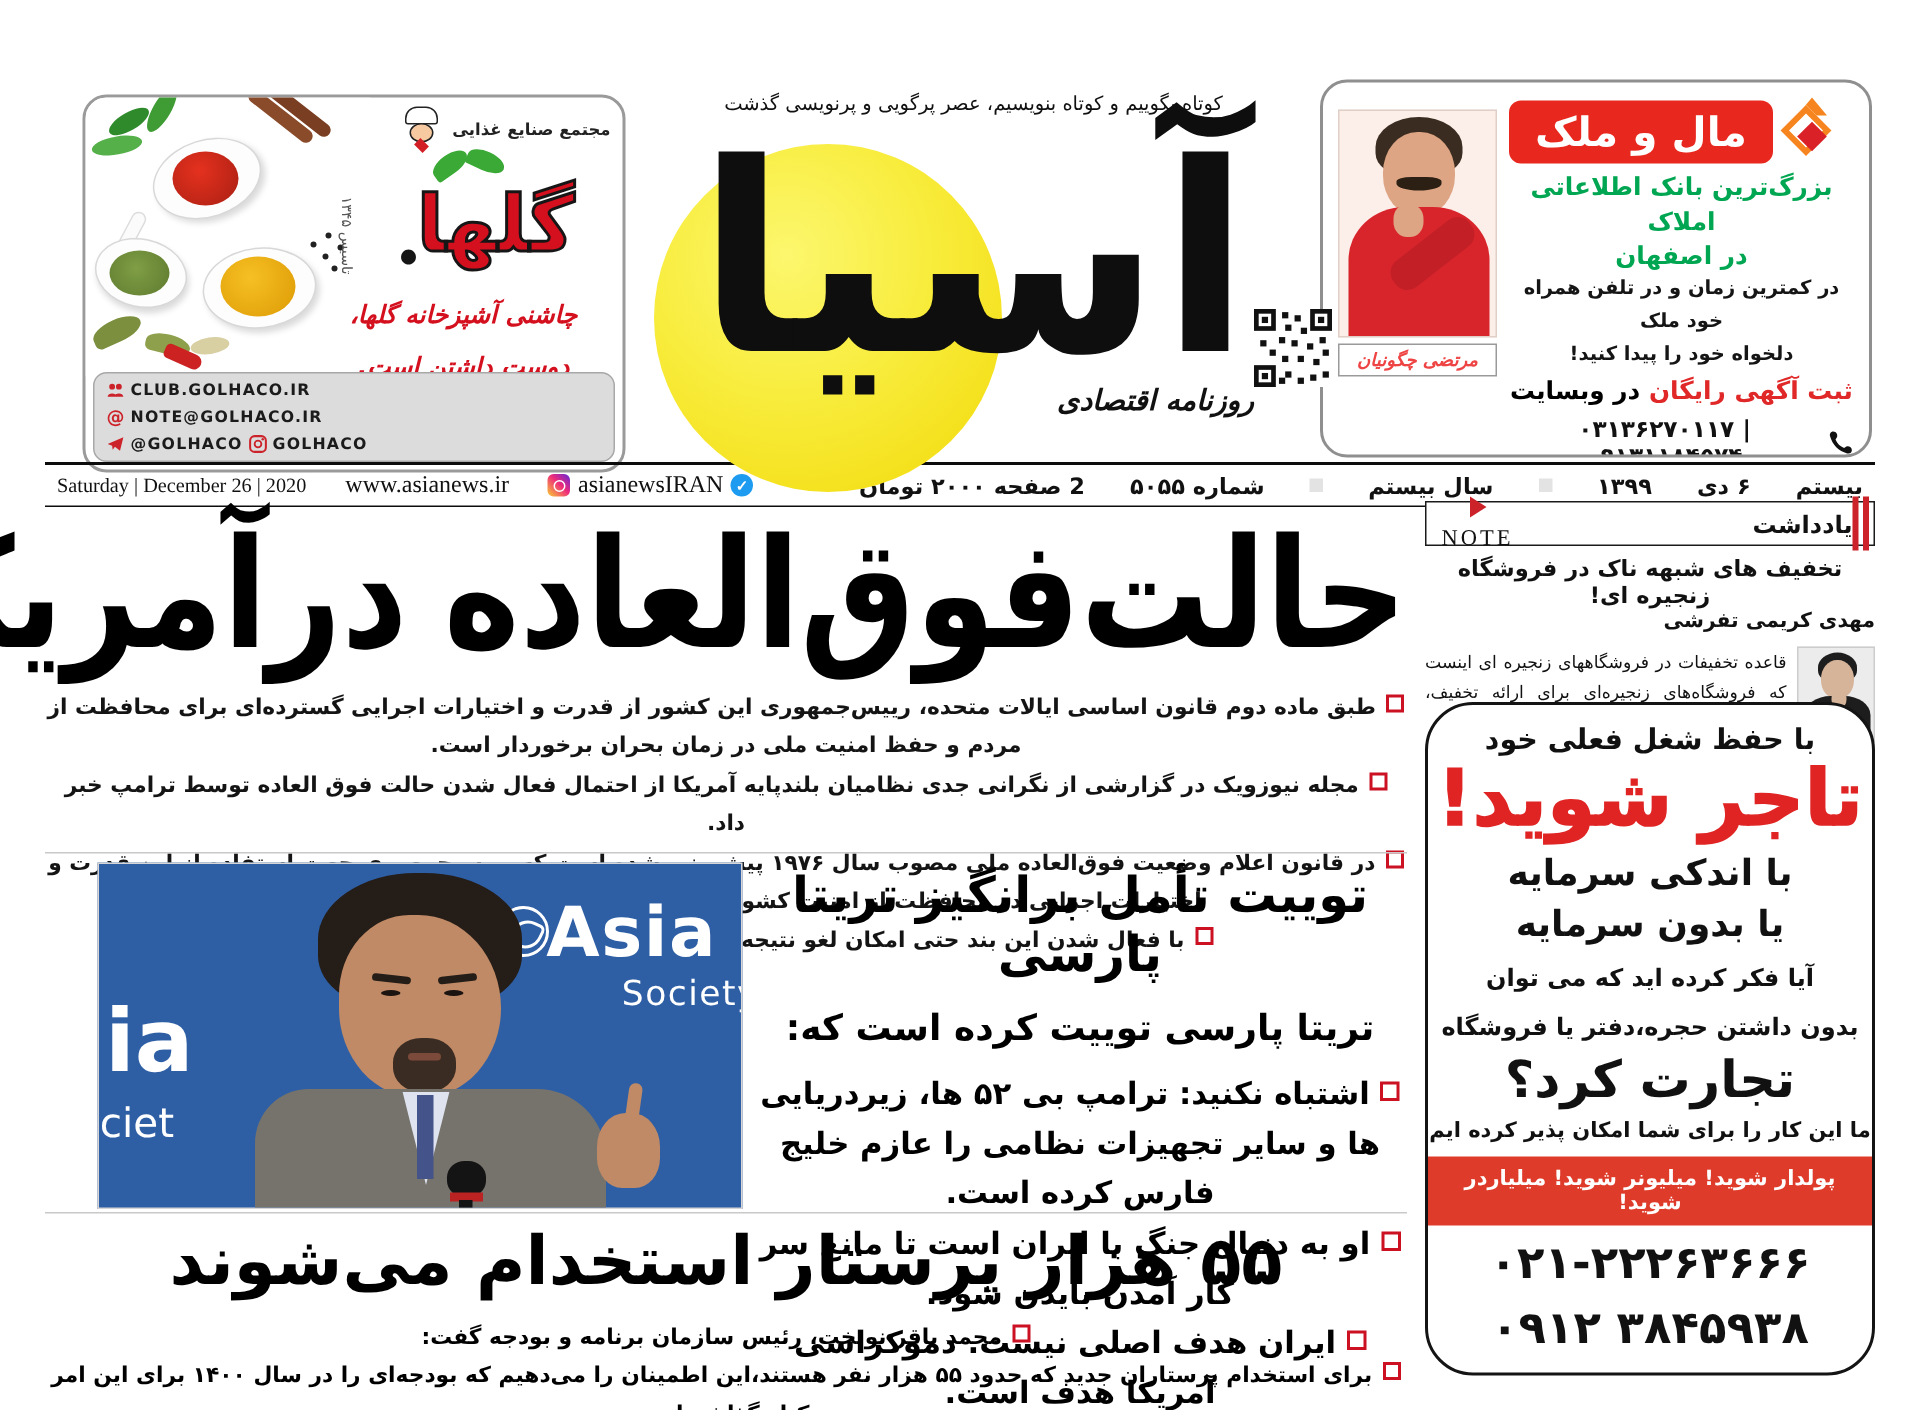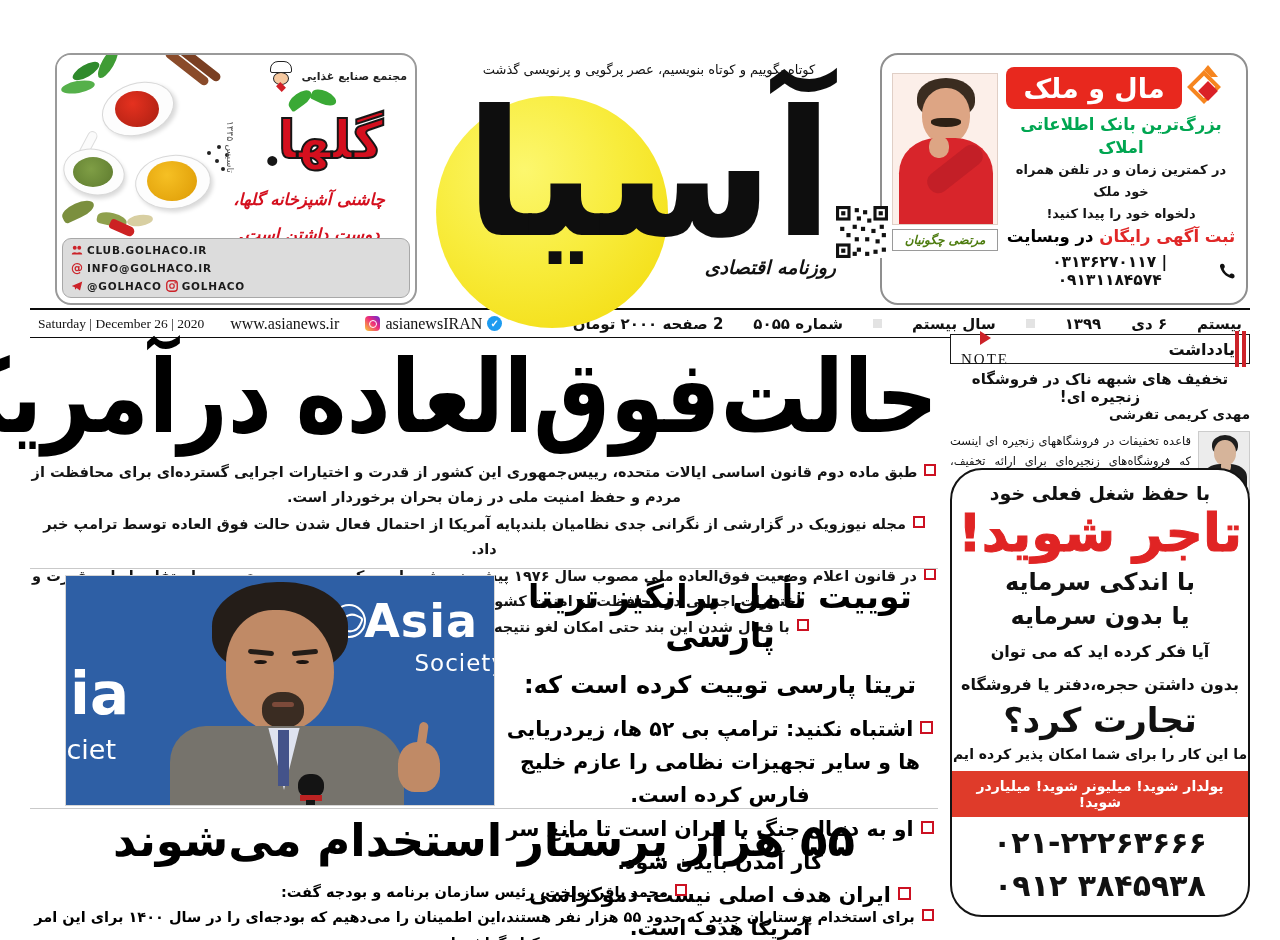--- a/index.html
+++ b/index.html
@@ -4,21 +4,21 @@
 <style>
   * { margin:0; padding:0; box-sizing:border-box; }
   html,body { background:#e9e9e9; }
   .page {
     position:relative; width:1280px; height:940px; background:#fff;
     font-family:"DejaVu Sans", sans-serif; overflow:hidden; margin:0 auto;
   }
   .abs { position:absolute; }
 
   
-  .golha { left:55px; top:53px; width:362px; height:252px; border:2px solid #9a9a9a; border-radius:16px; background:#fff; overflow:hidden; }
+  .golha { left:55px; top:63px; width:362px; height:252px; border:2px solid #9a9a9a; border-radius:16px; background:#fff; overflow:hidden; }
   .g-img { position:absolute; left:0; top:0; width:190px; height:186px; background:#fff; }
   .shape { position:absolute; }
   .herb { background:#3f9c35; border-radius:50%; }
   .spoon { background:#fdfdfd; border:1px solid #d8d8d8; border-radius:50%; box-shadow:2px 3px 4px rgba(0,0,0,.15); }
   .g-top { position:absolute; right:8px; top:6px; display:flex; align-items:center; gap:5px; direction:rtl; }
   .g-top-label { font-size:11px; font-weight:bold; color:#222; }
   .chef { position:relative; width:30px; height:30px; }
   .chef-hat { position:absolute; left:4px; top:0; width:22px; height:12px; background:#fff; border:1.5px solid #222; border-radius:8px 8px 2px 2px; }
   .chef-face { position:absolute; left:7px; top:11px; width:16px; height:13px; background:#f6c9a0; border:1px solid #222; border-radius:50%; }
   .chef-scarf { position:absolute; left:11px; top:23px; width:8px; height:6px; background:#d21f26; transform:rotate(45deg); }
@@ -47,21 +47,21 @@
 
   
   .melk { left:880px; top:53px; width:368px; height:252px; border:2px solid #8f8f8f; border-radius:18px; background:#fff; overflow:hidden; }
   .mk-photo { position:absolute; left:10px; top:18px; width:106px; height:152px; background:#fcefe9; border:1px solid #e0cfc6; overflow:hidden; }
   .mk-hair { position:absolute; left:24px; top:4px; width:58px; height:40px; background:#3a2c20; border-radius:50% 50% 40% 40%; }
   .mk-face { position:absolute; left:29px; top:14px; width:48px; height:56px; background:#dda584; border-radius:48%; }
   .mk-must { position:absolute; left:38px; top:44px; width:30px; height:9px; background:#2c2015; border-radius:40% 40% 60% 60%; }
   .mk-shirt { position:absolute; left:6px; top:64px; width:94px; height:88px; background:#d8252b; border-radius:40% 40% 0 0; }
   .mk-arm { position:absolute; left:30px; top:84px; width:64px; height:22px; background:#c31f27; transform:rotate(-38deg); border-radius:10px; }
   .mk-hand { position:absolute; left:36px; top:62px; width:20px; height:22px; background:#dda584; border-radius:45%; }
-  .mk-caption { position:absolute; left:10px; top:174px; width:106px; border:1px solid #9a9a9a; background:#fff; text-align:center; font-size:12px; font-weight:bold; font-style:italic; color:#4d7c0f; padding:3px 0; direction:rtl; }
+  .mk-caption { position:absolute; left:10px; top:174px; width:106px; border:1px solid #9a9a9a; background:#fff; text-align:center; font-size:12px; font-weight:bold; font-style:italic; color:#ef4444; padding:3px 0; direction:rtl; }
   .mk-banner { position:absolute; left:124px; right:12px; top:10px; height:46px; display:flex; align-items:center; direction:ltr; }
   .mk-banner-red { flex:1; height:42px; background:#e8281e; border-radius:8px; color:#fff; font-size:27px; font-weight:bold; display:flex; align-items:center; justify-content:center; direction:rtl; letter-spacing:-1px; }
   .mk-logo { position:relative; width:52px; height:46px; flex:0 0 52px; }
   .mk-roof { position:absolute; left:16px; top:0; width:0; height:0; border-left:10px solid transparent; border-right:10px solid transparent; border-bottom:12px solid #f6851f; }
   .mk-d1 { position:absolute; left:10px; top:10px; width:24px; height:24px; border:4px solid #f6851f; transform:rotate(45deg); background:#fff; }
   .mk-d2 { position:absolute; left:19px; top:19px; width:14px; height:14px; background:#da2127; transform:rotate(45deg); }
   .mk-lines { position:absolute; left:124px; right:10px; top:58px; text-align:center; direction:rtl; }
   .mk-green { color:#00a651; font-weight:bold; font-size:16.5px; line-height:1.4; }
   .mk-black { color:#151515; font-weight:bold; font-size:13px; line-height:1.7; }
   .mk-cta { font-size:16.5px; font-weight:bold; margin-top:2px; }
@@ -219,21 +219,21 @@
         <div class="g-row">
           <svg class="gi" viewBox="0 0 16 16">
               <circle cx="5" cy="5" r="2.6" fill="#cc2229"></circle>
               <circle cx="11" cy="5" r="2.6" fill="#cc2229"></circle>
               <path d="M1 14 C1 10 9 10 9 14 Z M7 14 C7 10 15 10 15 14 Z" fill="#cc2229"></path>
             </svg>
           <span class="ltr">CLUB.GOLHACO.IR</span>
         </div>
         <div class="g-row">
           <span style="color:#cc2229;font-size:12px;width:12px;">@</span>
-          <span class="ltr">INFO@GOLHACO.IR</span>
+          <span class="ltr">NOTE@GOLHACO.IR</span>
         </div>
         <div class="g-row">
           <svg class="gi" viewBox="0 0 16 16">
               <path d="M1 8 L15 2 L12 14 L7.5 10.5 L5.5 13 L5 9.5 Z" fill="#cc2229"></path>
             </svg>
           <span class="ltr">@GOLHACO</span>
           <svg class="gi" viewBox="0 0 16 16">
               <rect x="1" y="1" width="14" height="14" rx="4" fill="none" stroke="#cc2229" stroke-width="1.8"></rect>
               <circle cx="8" cy="8" r="3" fill="none" stroke="#cc2229" stroke-width="1.6"></circle>
               <circle cx="12.2" cy="3.8" r="1.1" fill="#cc2229"></circle>
@@ -295,20 +295,21 @@
     <div class="mk-banner">
       <div class="mk-banner-red">مال و ملک</div>
       <div class="mk-logo">
         <div class="mk-roof"></div>
         <div class="mk-d1"></div>
         <div class="mk-d2"></div>
       </div>
     </div>
     <div class="mk-lines">
       <div class="mk-green">بزرگ‌ترین بانک اطلاعاتی املاک</div>
+      <div class="mk-green">در اصفهان</div>
       <div class="mk-black">در کمترین زمان و در تلفن همراه خود ملک</div>
       <div class="mk-black">دلخواه خود را پیدا کنید!</div>
       <div class="mk-cta">
         <span class="red">ثبت آگهی رایگان</span>
         <span>در وبسایت</span>
       </div>
       <div class="mk-phones">
         <svg width="18" height="18" viewBox="0 0 16 16">
             <path d="M3 1 C5 1 6 3 5.5 4.5 L4.5 6 C5.5 8.5 7.5 10.5 10 11.5 L11.5 10.5 C13 10 15 11 15 13 C15 14.5 13.5 15.5 12 15 C6.5 13.5 2.5 9.5 1 4 C0.5 2.5 1.5 1 3 1 Z" fill="#111"></path>
           </svg>

